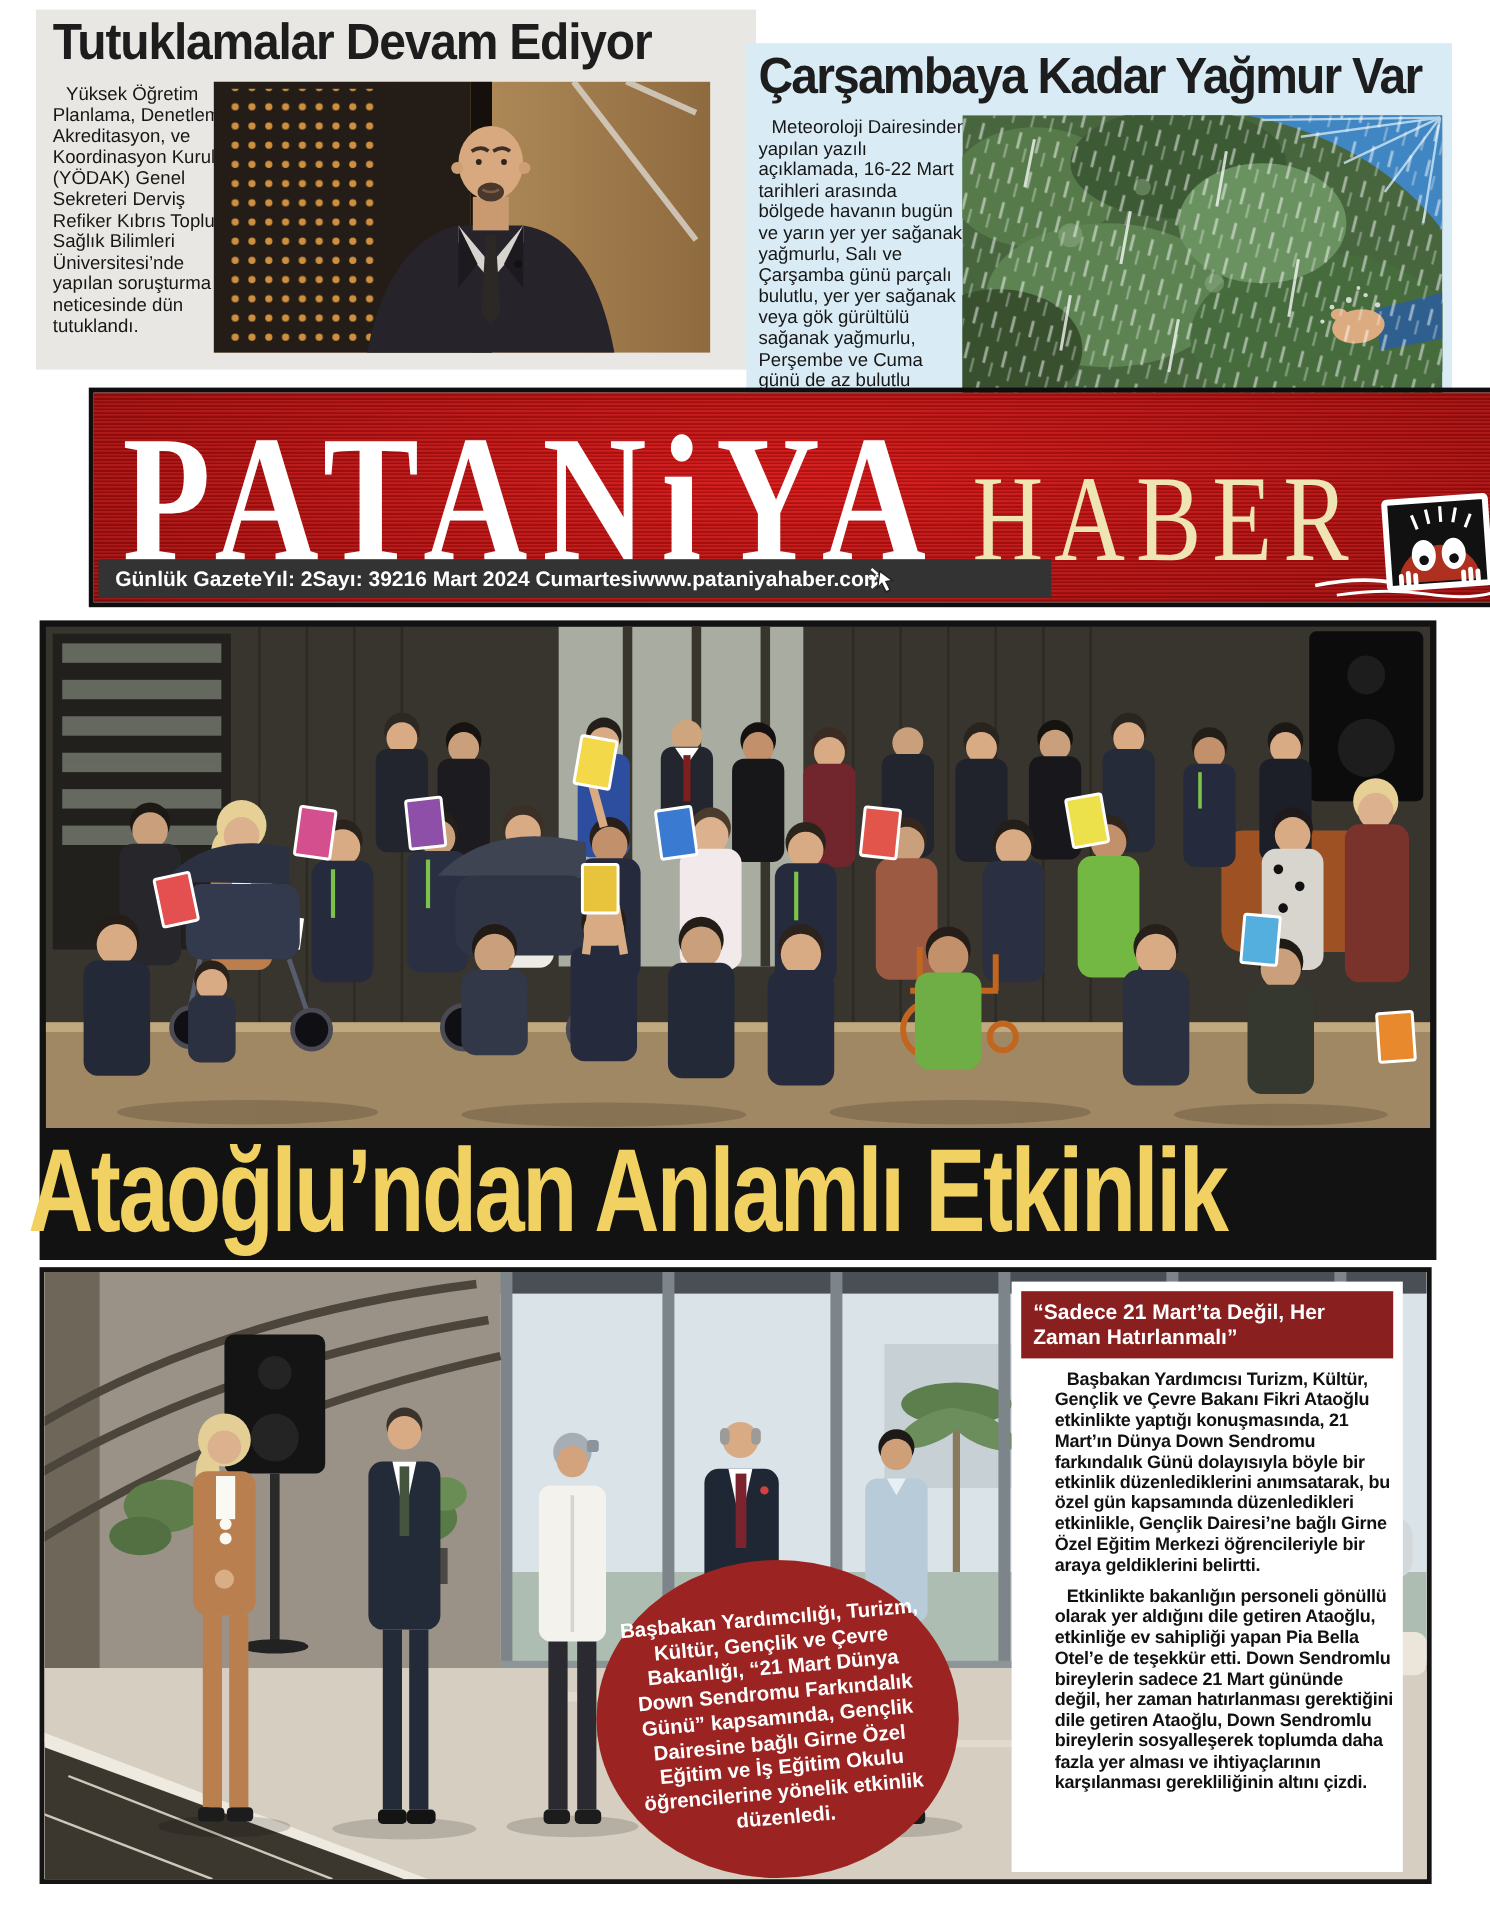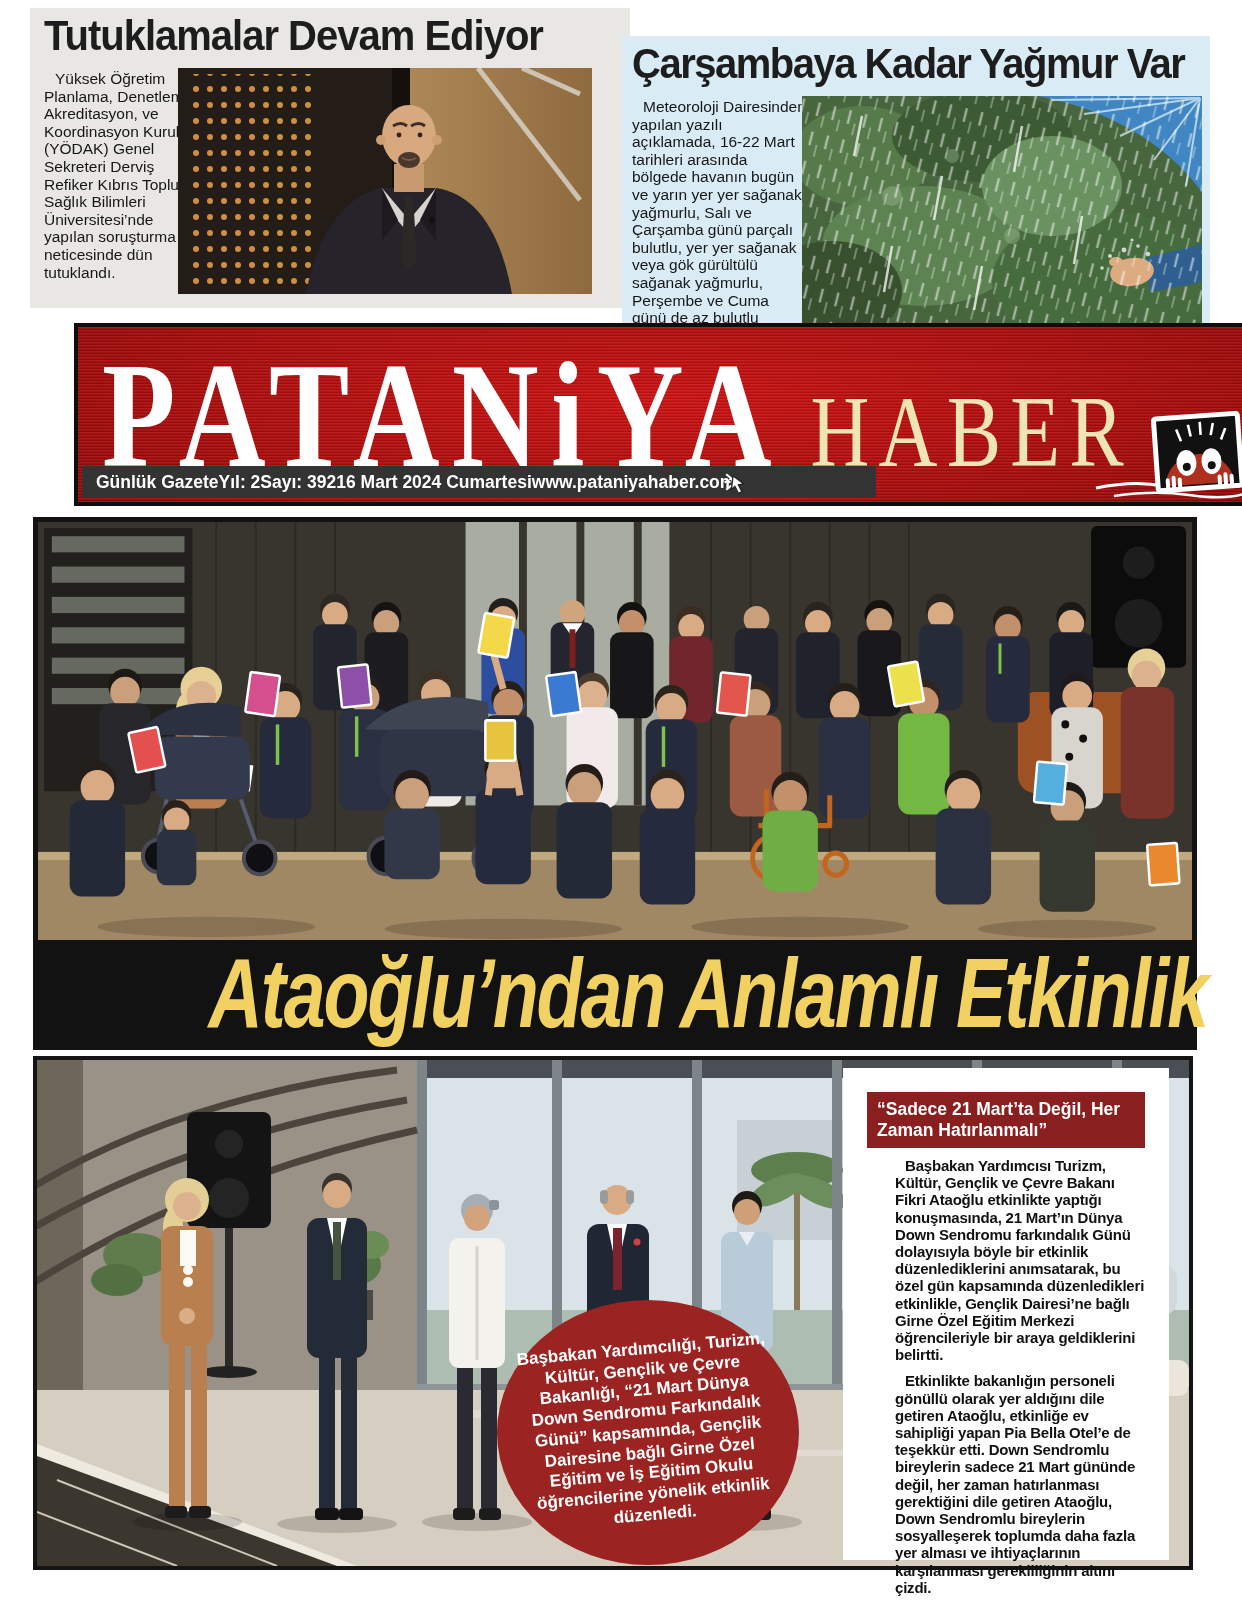--- a/index.html
+++ b/index.html
@@ -40,34 +40,34 @@
             color:#fff;font-size:17.5px;font-weight:bold;white-space:nowrap;}
   .info-bar .cursor{width:26px;height:26px;margin-left:-14px;flex:0 0 auto;}
   .slogan{position:absolute;right:150px;bottom:10px;font-family:"Liberation Serif",serif;
           font-style:italic;font-weight:bold;font-size:38px;color:#ffffff;white-space:nowrap;}
   .mascot{position:absolute;right:6px;bottom:0;width:150px;height:92px;}
 
   
   .main-block{position:absolute;left:33px;top:517px;width:1164px;background:#121212;
               padding:5px;box-sizing:border-box;}
   .main-block .scene{height:418px;overflow:hidden;}
-  .band{height:105px;display:flex;align-items:center;justify-content:flex-end;overflow:visible;font-style:italic;}
+  .band{height:105px;display:flex;align-items:center;justify-content:flex-start;overflow:visible;}
   .band-text{font-size:73px;font-weight:bold;color:#f1d161;letter-spacing:-2px;white-space:nowrap;
              transform:scale(1.03,1.35);transform-origin:center center;}
 
   
   .bottom-photo{position:absolute;left:33px;top:1056px;width:1160px;height:514px;
                 border:4px solid #141414;box-sizing:border-box;background:#d8d4cc;overflow:hidden;}
   .oval{position:absolute;left:497px;top:1300px;width:302px;height:265px;background:#9b2422;
         border-radius:50%;display:flex;align-items:center;justify-content:center;text-align:center;
         padding:24px 22px;box-sizing:border-box;}
   .oval span{display:block;color:#fff;font-weight:bold;font-size:17px;line-height:1.22;
              transform:rotate(-5deg);}
   .panel{position:absolute;left:843px;top:1068px;width:326px;height:492px;background:#ffffff;
-         box-sizing:border-box;padding:24px;display:flex;flex-direction:column;gap:9px;}
+         box-sizing:border-box;padding:8px;display:flex;flex-direction:column;gap:9px;}
   .panel .hdr{background:#8a1f1f;color:#fff;font-weight:bold;font-size:17.5px;line-height:1.2;
               padding:7px 10px;}
   .panel .bdy{font-size:15px;font-weight:bold;line-height:17.2px;color:#111;
               letter-spacing:-0.2px;text-indent:10px;margin-left:28px;}
 </style>
 </head>
 <body>
 
 <div class="page">
 

